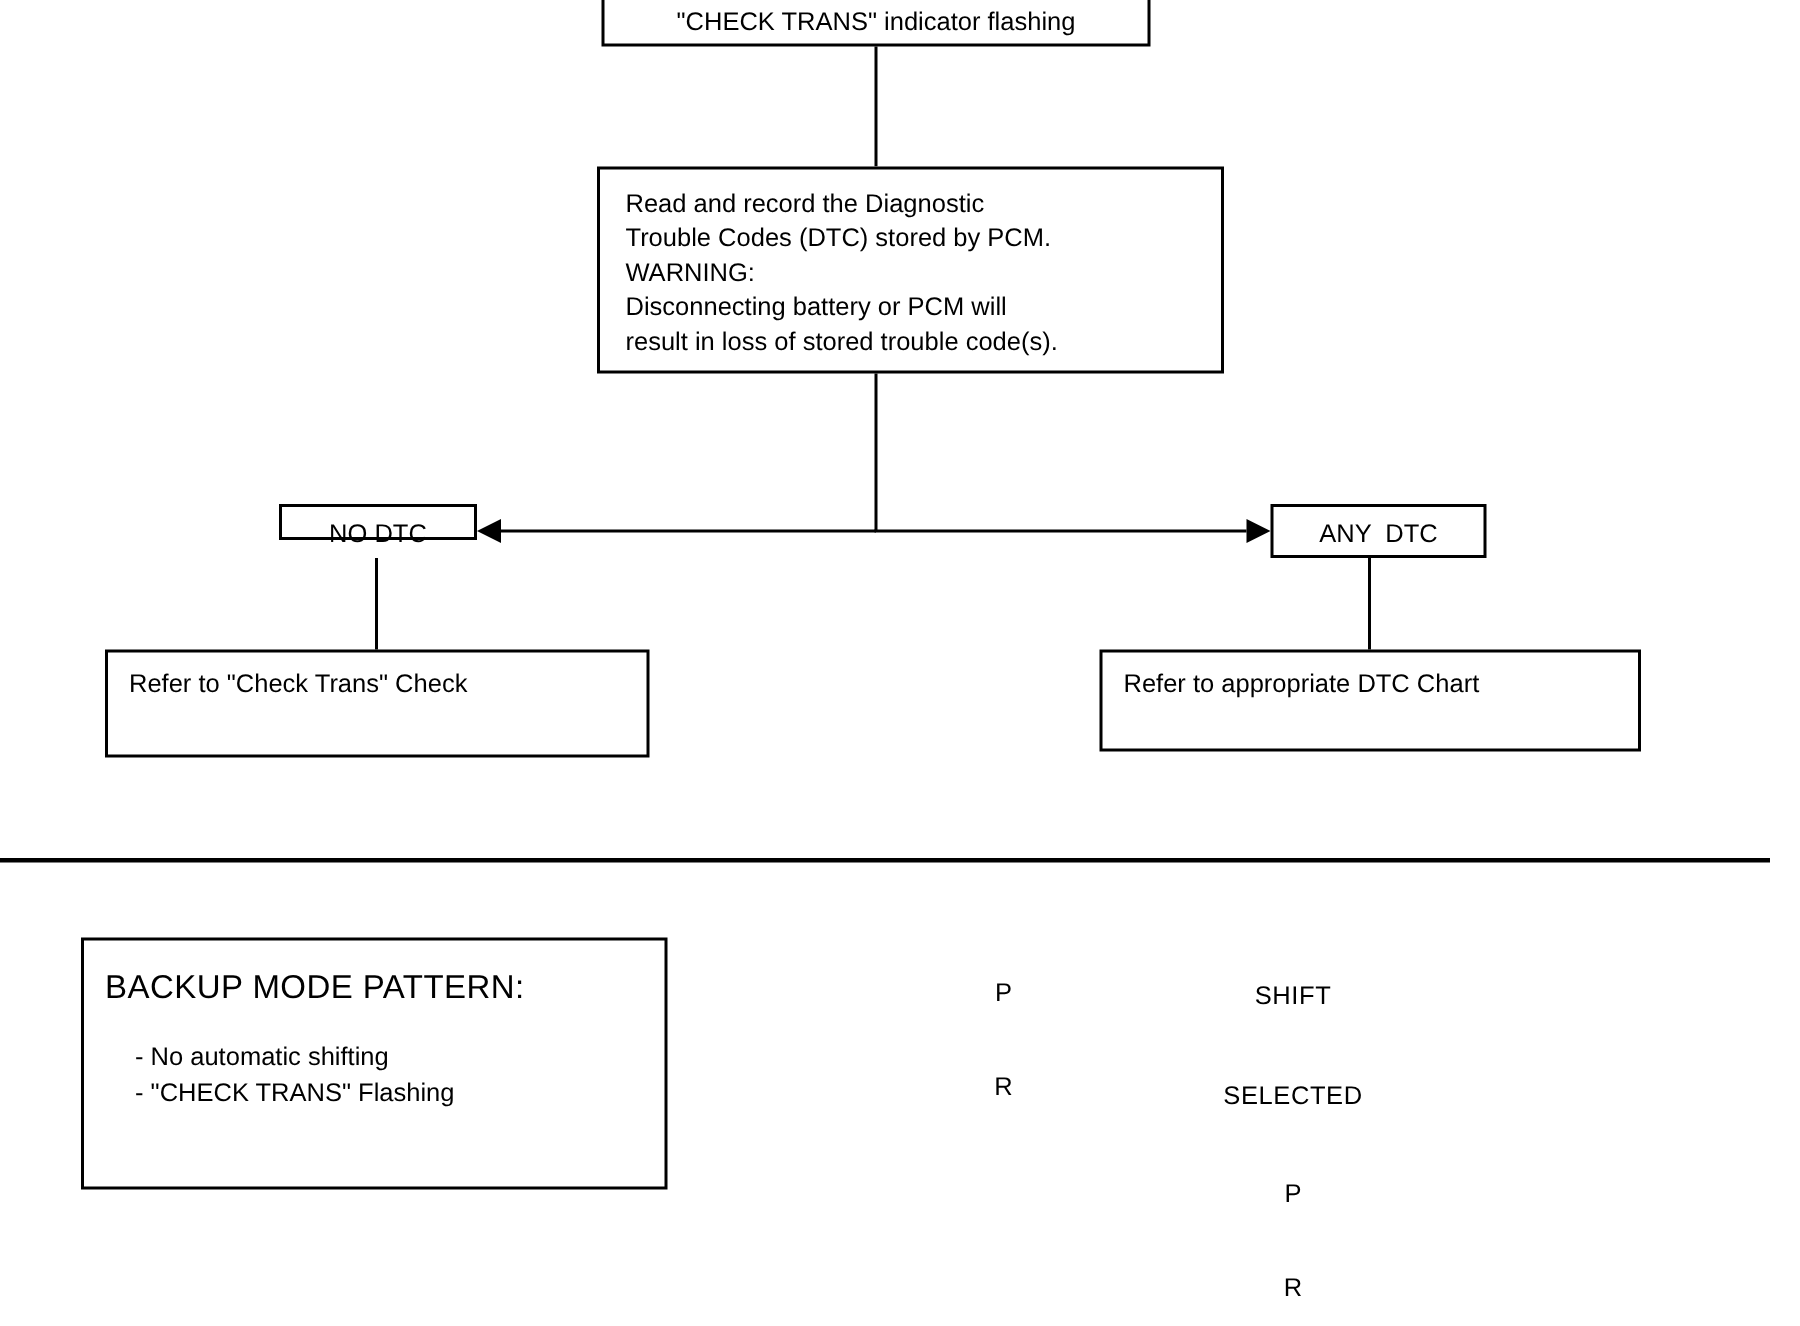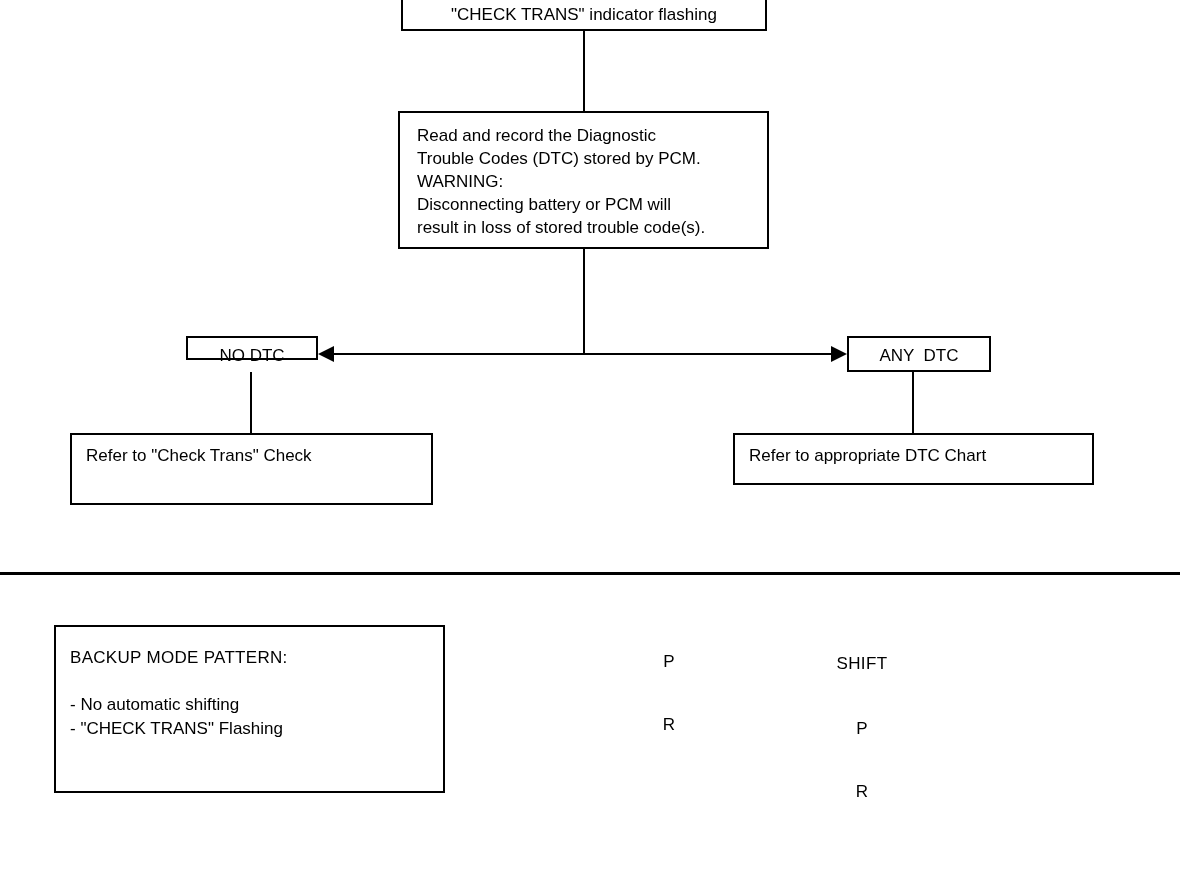--- a/index.html
+++ b/index.html
@@ -75,44 +75,45 @@
     font-size: 17px;
   }
   .table-head {
     line-height: 27px;
     letter-spacing: 0.4px;
   }
   .table-cell {
     line-height: 23px;
   }
   .pattern-title {
-    font-size: 17px;
+    font-size: 22px;
     line-height: 23px;
     letter-spacing: 0.3px;
   }
   .pattern-item {
     font-size: 17px;
     line-height: 24px;
+    margin-left: 20px;
   }
   .spacer-line {
     height: 24px;
   }
 </style>
 </head>
 <body>
 
 <div id="canvas">
 
   <div class="box" style="left:401px; top:-8px; width:366px; height:39px;">
     <div class="centered-label" style="top:11px;">"CHECK TRANS" indicator flashing</div>
   </div>
 
   <div class="line-v" style="left:583px; top:31px; height:80px;"></div>
 
-  <div class="box" style="left:398px; top:111px; width:371px; height:138px;">
+  <div class="box" style="left:398px; top:111px; width:418px; height:138px;">
     <div class="box-text" style="left:17px; top:11px;">Read and record the Diagnostic
 Trouble Codes (DTC) stored by PCM.
 WARNING:
 Disconnecting battery or PCM will
 result in loss of stored trouble code(s).</div>
   </div>
 
   <div class="line-v" style="left:583px; top:249px; height:105px;"></div>
 
   <div class="line-h" style="left:334px; top:353px; width:250px;"></div>
@@ -131,21 +132,21 @@
   </div>
 
   <div class="line-v" style="left:250px; top:372px; height:62px;"></div>
 
   <div class="line-v" style="left:912px; top:372px; height:62px;"></div>
 
   <div class="box" style="left:70px; top:433px; width:363px; height:72px;">
     <div class="box-text" style="left:14px; top:9px;">Refer to "Check Trans" Check</div>
   </div>
 
-  <div class="box" style="left:733px; top:433px; width:361px; height:52px;">
+  <div class="box" style="left:733px; top:433px; width:361px; height:68px;">
     <div class="box-text" style="left:14px; top:9px;">Refer to appropriate DTC Chart</div>
   </div>
 
   <div class="rule" style="left:0px; top:572px; width:1180px;"></div>
 
   <div class="box" style="left:54px; top:625px; width:391px; height:168px;">
     <div style="position:absolute; left:14px; top:19px;">
       <div class="pattern-title">BACKUP MODE PATTERN:</div>
       <div class="spacer-line"></div>
       <div class="pattern-item">- No automatic shifting</div>
@@ -158,20 +159,21 @@
     <div class="table-cell">R</div>
     
     
     
     
     
   </div>
 
   <div class="table-col" style="left:772px; top:610px; width:180px;">
     <div class="table-head">SHIFT</div>
+    <div class="table-head">SELECTED</div>
     <div class="table-cell">P</div>
     <div class="table-cell">R</div>
     
     
     
     
     
   </div>
 
 </div>

